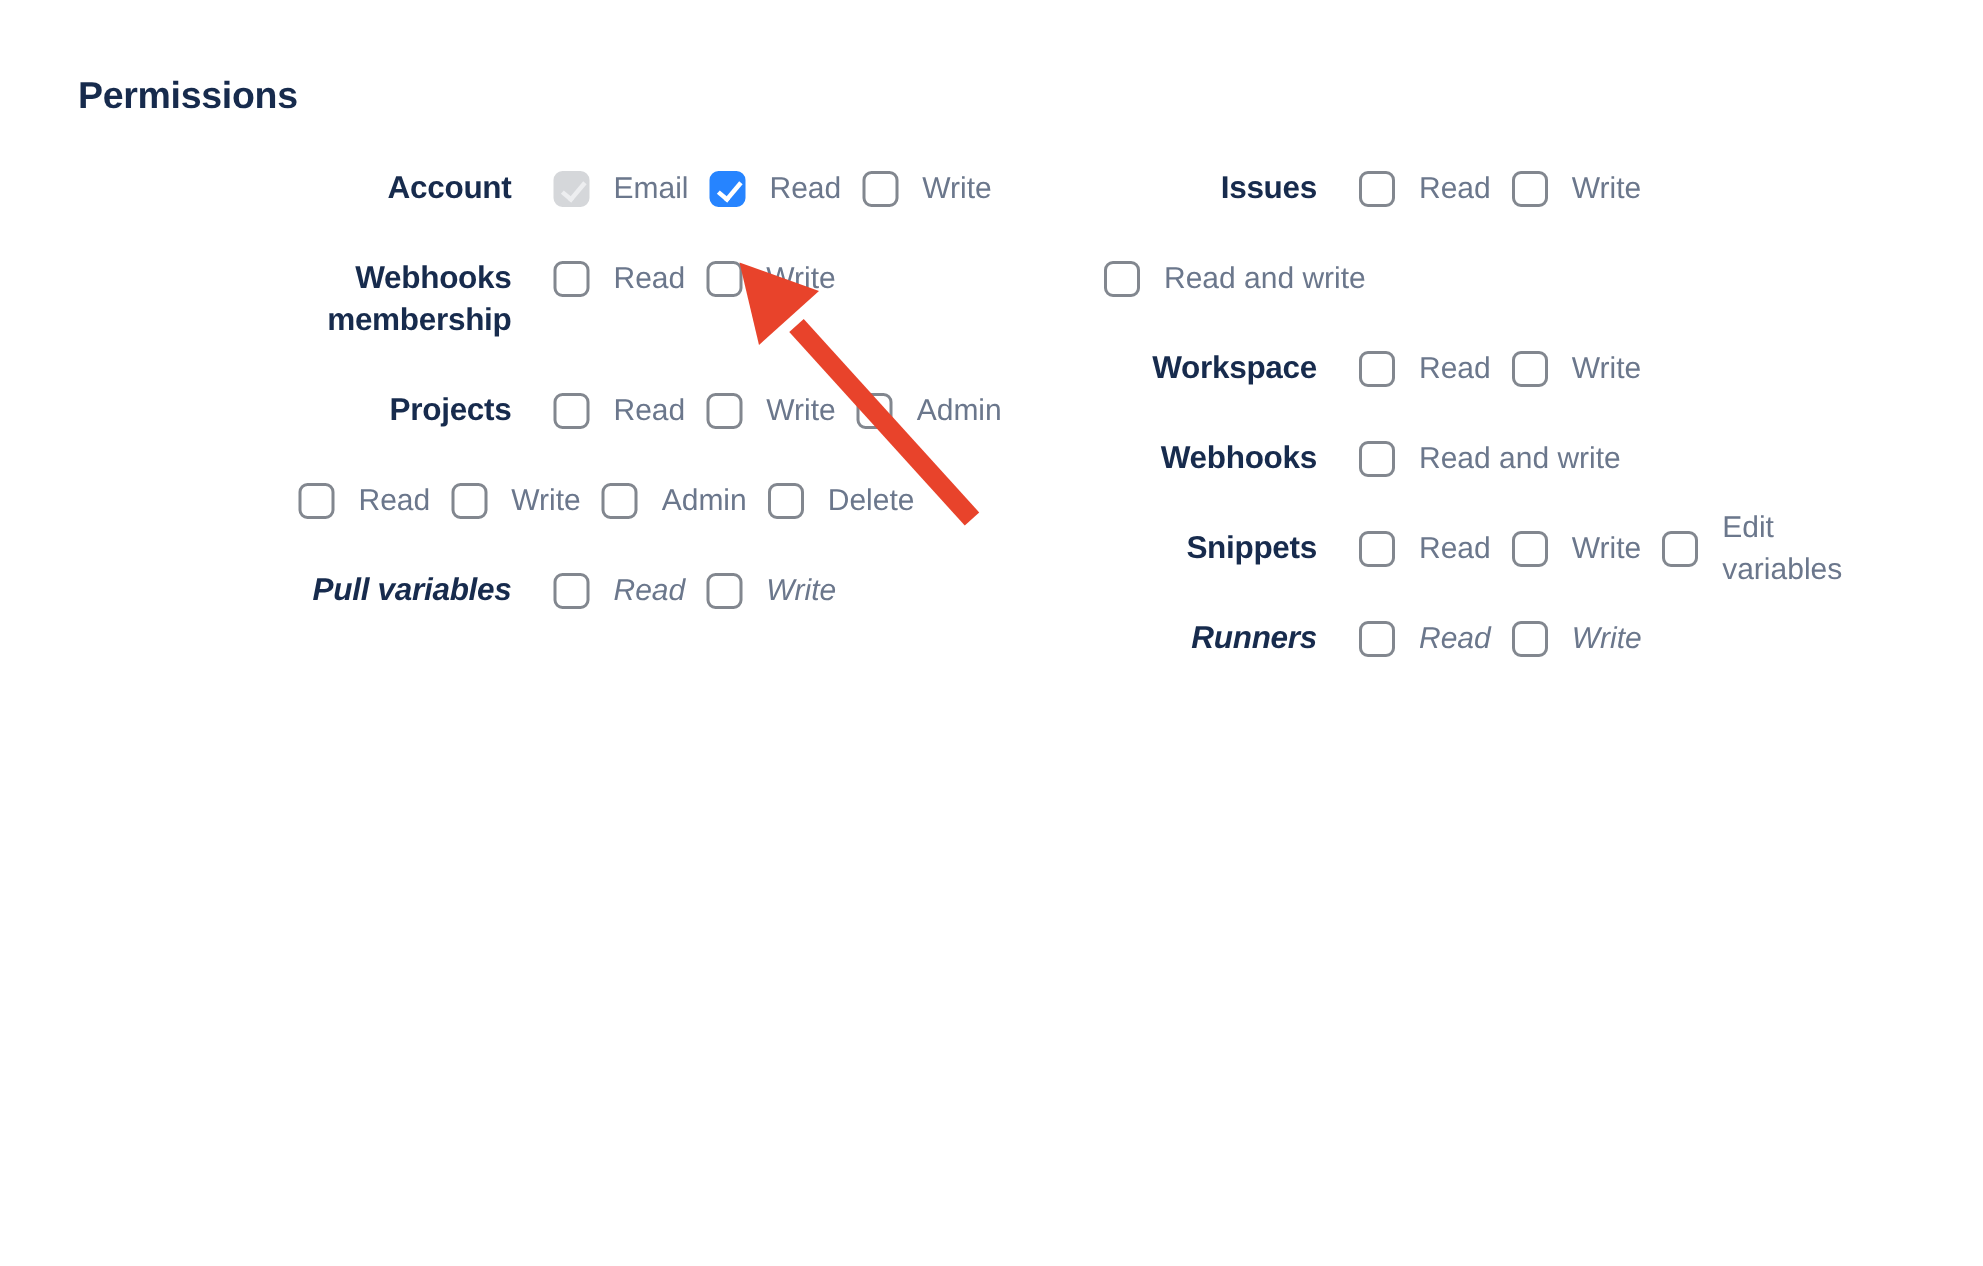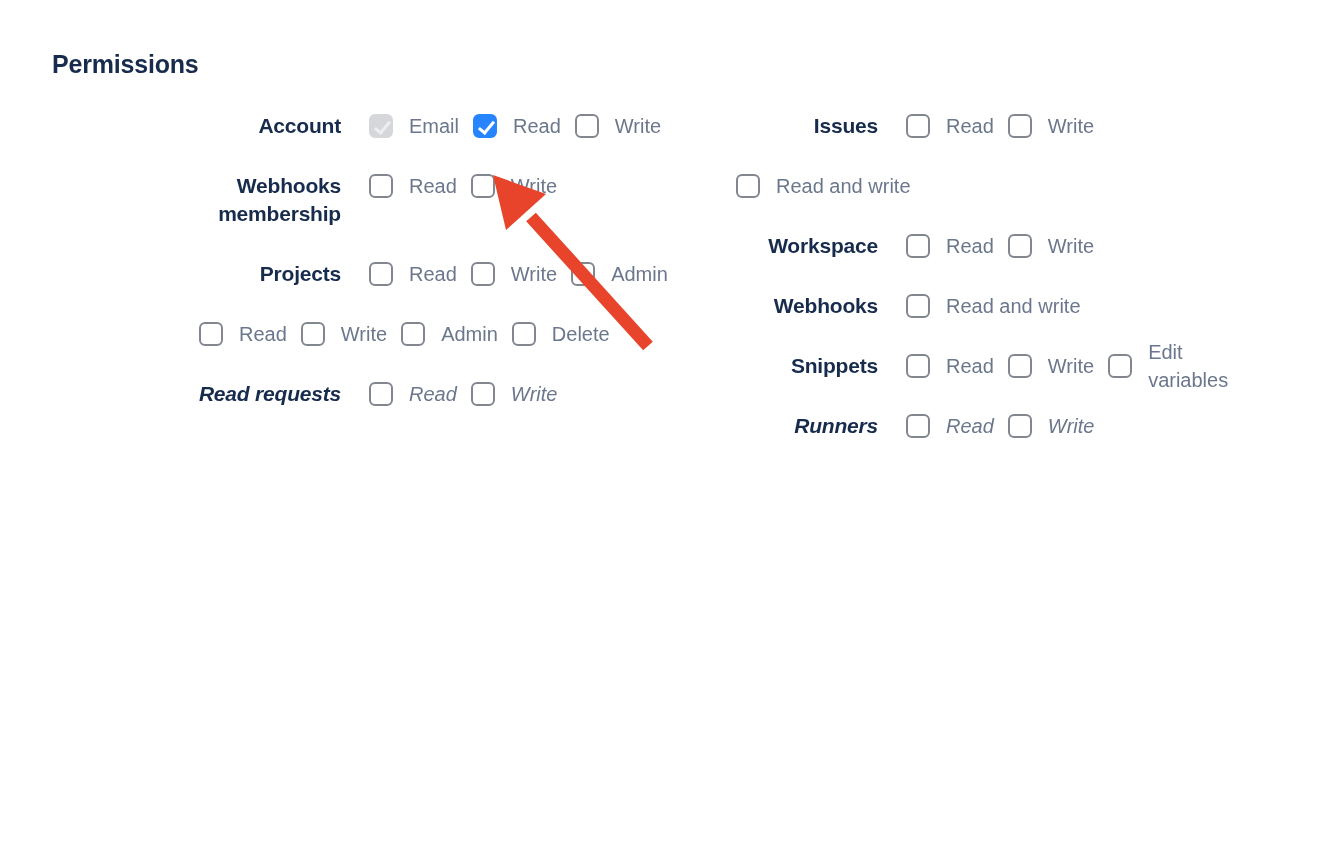--- a/index.html
+++ b/index.html
@@ -146,21 +146,21 @@
           <span class="option-label">Admin</span>
         </label>
         <label class="option">
           <span class="checkbox" data-state="unchecked"></span>
           <span class="option-label">Delete</span>
         </label>
       </div>
     </div>
 
     <div class="group">
-      <div class="group-label">Read requests</div>
+      <div class="group-label">Pull variables</div>
       <div class="options">
         <label class="option">
           <span class="checkbox" data-state="unchecked"></span>
           <span class="option-label">Read</span>
         </label>
         <label class="option">
           <span class="checkbox" data-state="unchecked"></span>
           <span class="option-label">Write</span>
         </label>
       </div>

